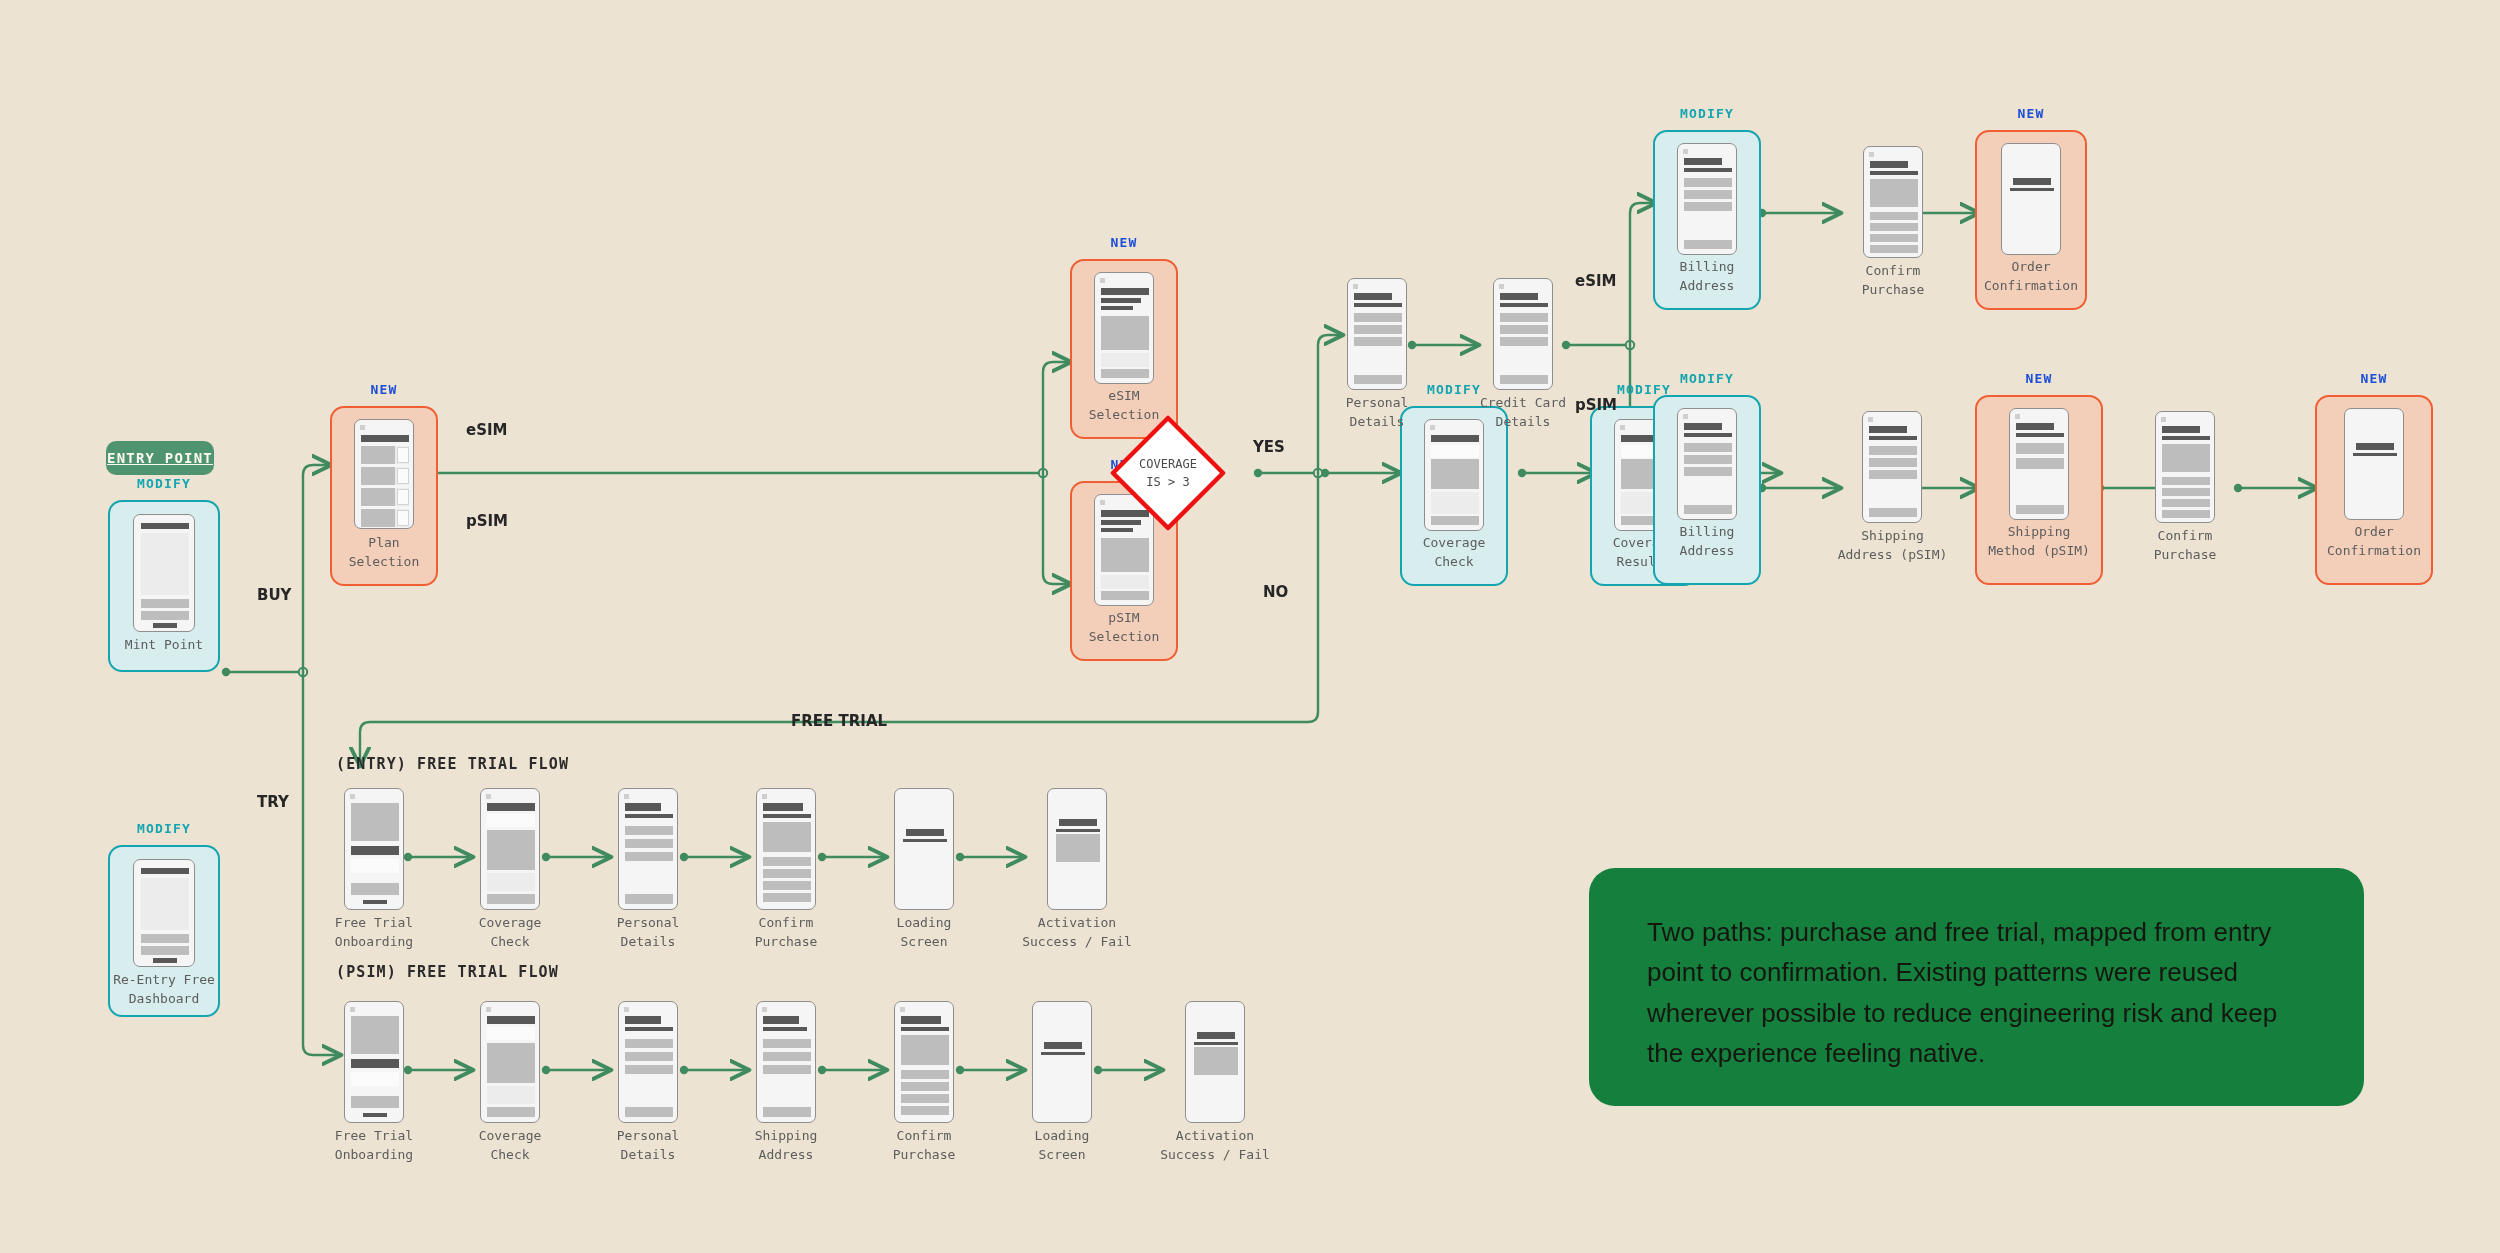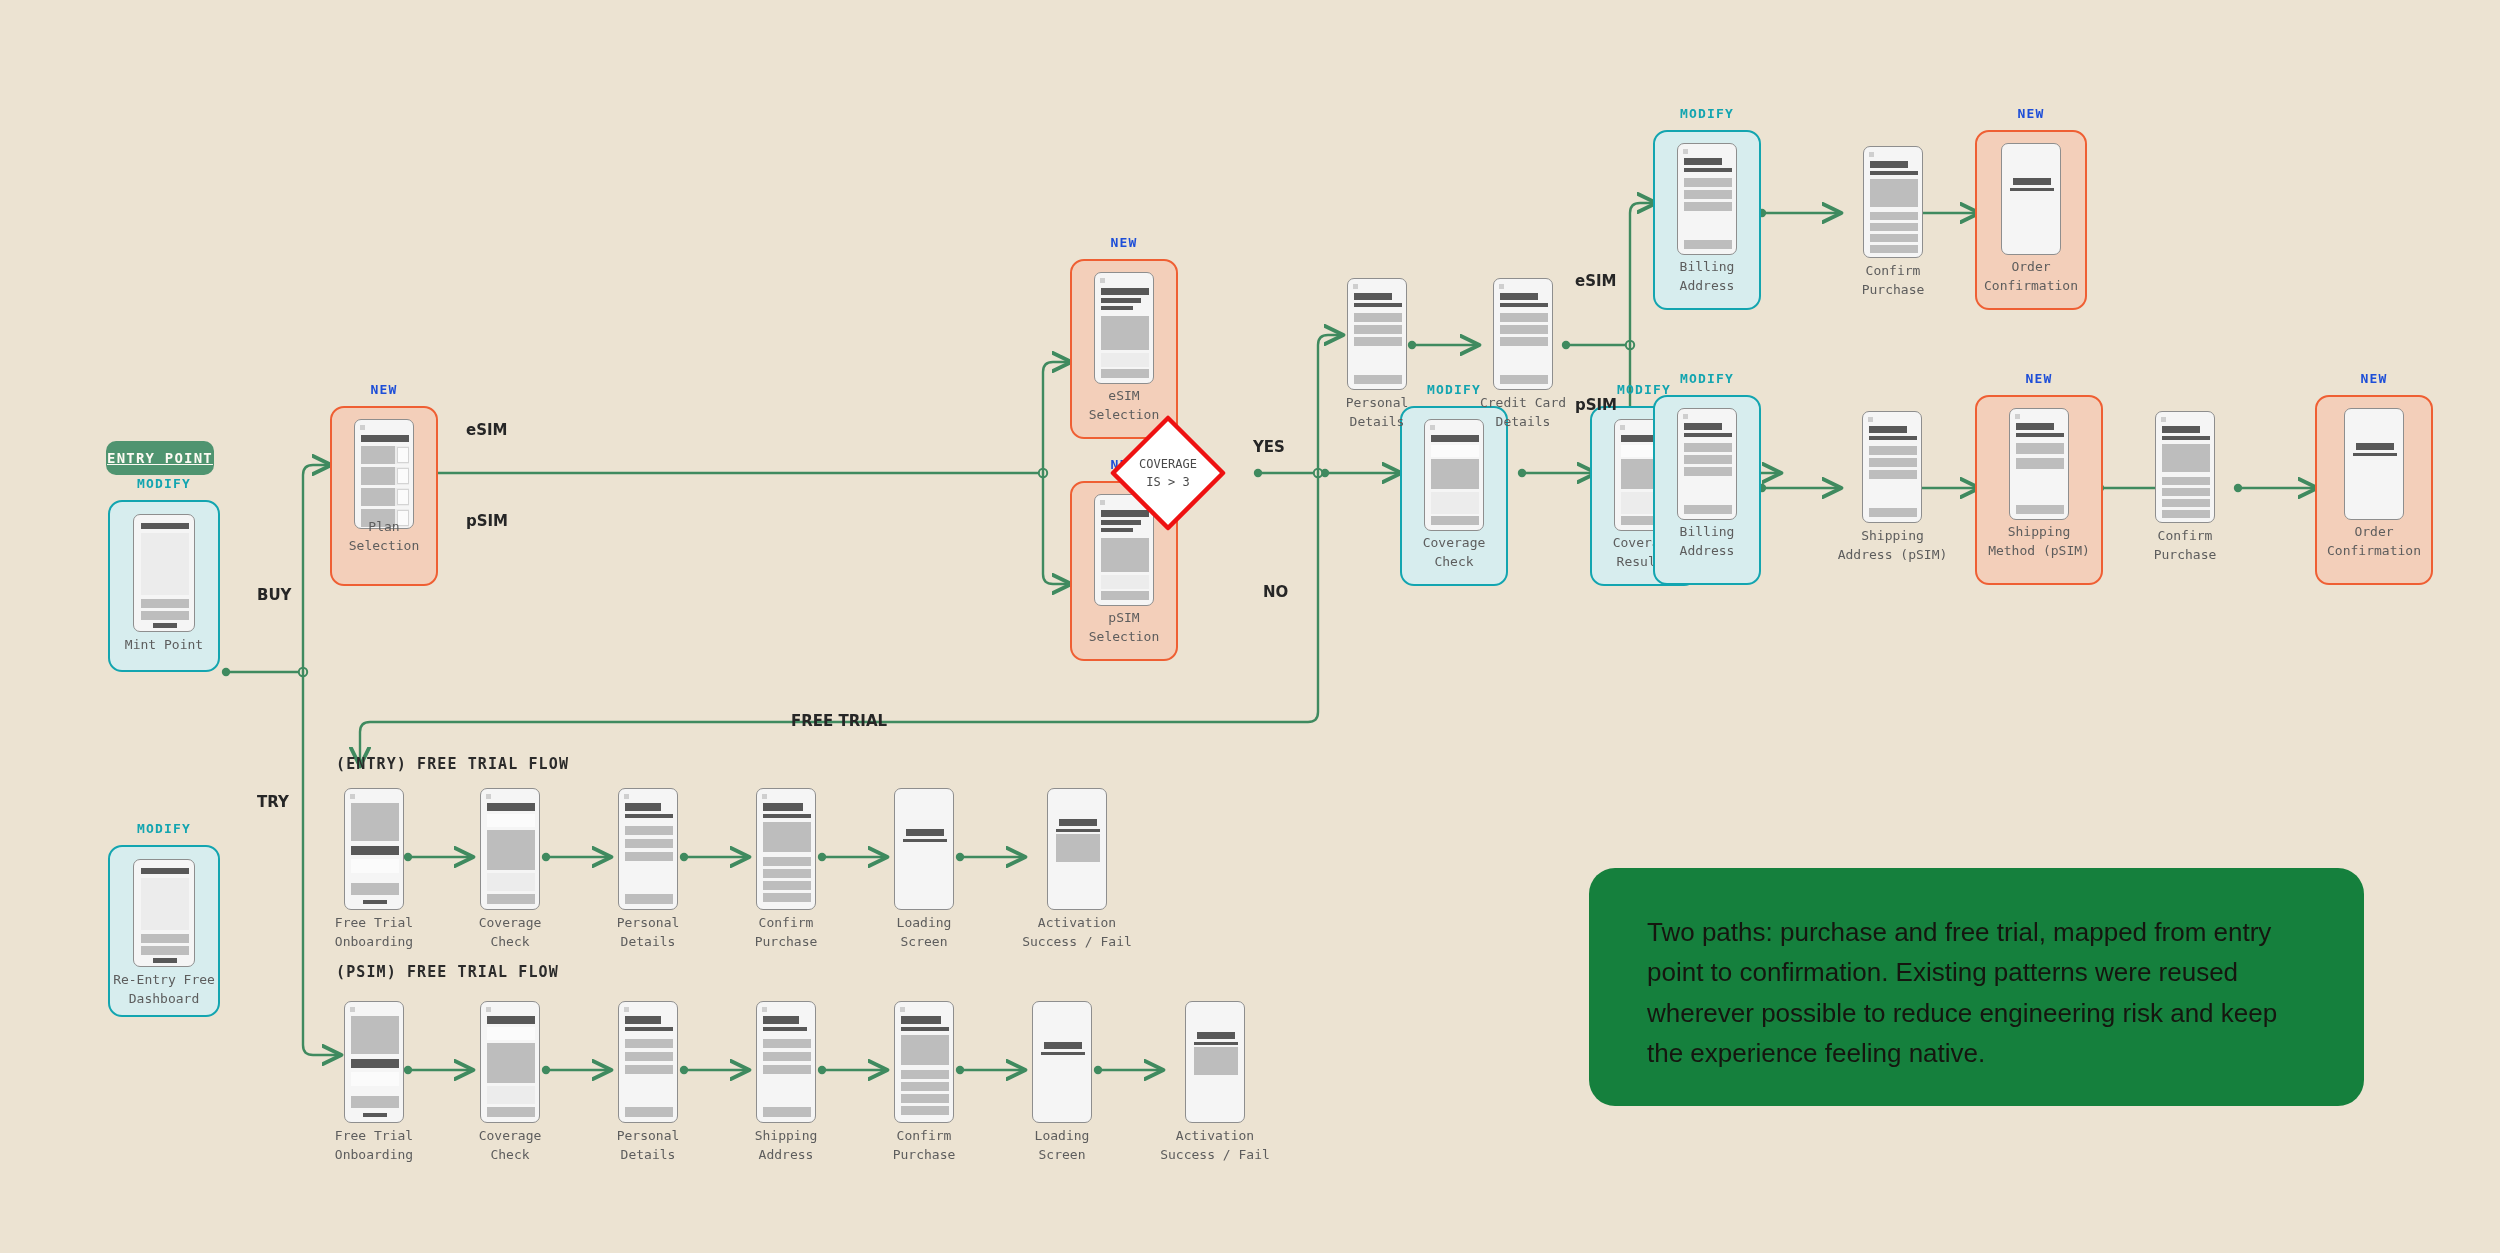--- a/index.html
+++ b/index.html
@@ -255,21 +255,21 @@
       <div class="bar light" style="left:6px; top:47px; width:48px; height:18px;"></div>
       <div class="bar mid" style="left:6px; top:47px; width:34px; height:18px;"></div>
       <div class="bar white" style="left:42px; top:48px; width:12px; height:16px; border:1px solid #d4d4d4;"></div>
       <div class="bar light" style="left:6px; top:68px; width:48px; height:18px;"></div>
       <div class="bar mid" style="left:6px; top:68px; width:34px; height:18px;"></div>
       <div class="bar white" style="left:42px; top:69px; width:12px; height:16px; border:1px solid #d4d4d4;"></div>
       <div class="bar light" style="left:6px; top:89px; width:48px; height:18px;"></div>
       <div class="bar mid" style="left:6px; top:89px; width:34px; height:18px;"></div>
       <div class="bar white" style="left:42px; top:90px; width:12px; height:16px; border:1px solid #d4d4d4;"></div>
     </div>
-    <div class="caption" style="top:112px;">Plan
+    <div class="caption" style="top:128px;">Plan
 Selection</div>
   </div>
 
   <div class="node" style="left:1070px; top:259px; width:108px; height:180px;">
     <div class="tag new" style="top:-24px;">NEW</div>
     <div class="frame new" style="left:0; top:0; width:108px; height:180px;"></div>
     <div class="phone" style="left:24px; top:13px; width:60px; height:112px;">
       <div class="statusdot"></div>
       <div class="bar dark" style="left:6px; top:15px; width:48px; height:7px;"></div>
       <div class="bar dark" style="left:6px; top:25px; width:40px; height:5px;"></div>

